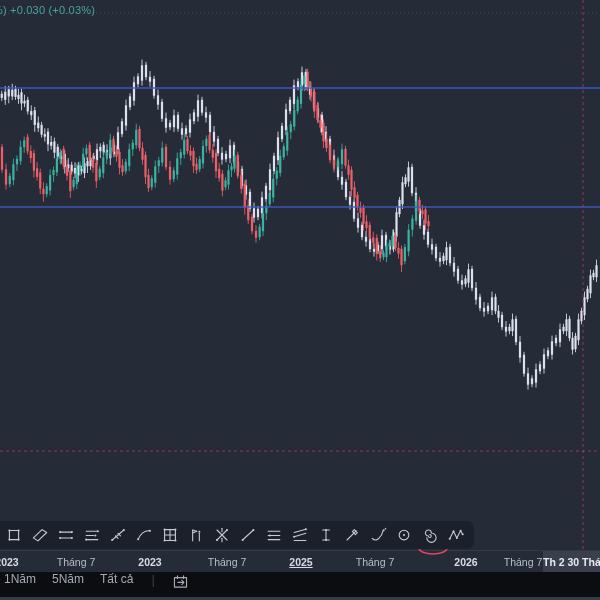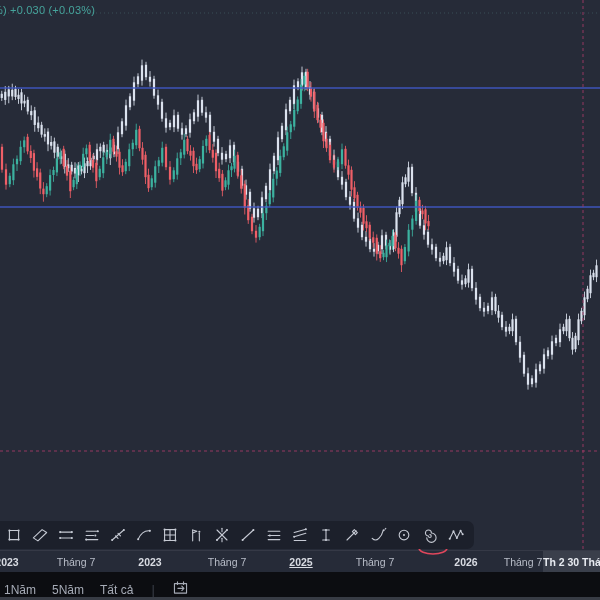--- a/index.html
+++ b/index.html
@@ -25,21 +25,21 @@
              background:#262b38;border-top:1px solid rgba(255,255,255,.07);
              box-sizing:border-box;z-index:4;}
   .t-label{position:absolute;top:0;height:22px;line-height:22px;font-size:10.5px;
            color:#b9bec9;transform:translateX(-50%);white-space:nowrap;}
   .t-label.year{color:#d9dce3;font-weight:700;}
   #date-chip{position:absolute;left:543px;top:0;width:60px;height:22px;line-height:22px;
              background:#3a3f4b;color:#e8ebf1;font-size:10.5px;font-weight:700;
              text-align:center;white-space:nowrap;overflow:hidden;}
   
   #bottom-bar{position:absolute;left:0;top:572px;width:600px;height:25px;
-              background:#0c0d11;display:flex;align-items:flex-end;gap:16px;
+              background:#0c0d11;display:flex;align-items:flex-start;gap:16px;
               padding-left:4px;box-sizing:border-box;z-index:4;}
   .range-btn{font-size:12px;color:#a6abb6;cursor:pointer;white-space:nowrap;}
   .bb-sep{color:#3a3e48;font-size:13px;margin-left:2px;}
   #goto-date{display:flex;align-items:center;cursor:pointer;}
   #bottom-sliver{position:absolute;left:0;top:597px;width:600px;height:3px;
                  background:#383c45;z-index:4;}
 </style>
 </head>
 <body>
 

